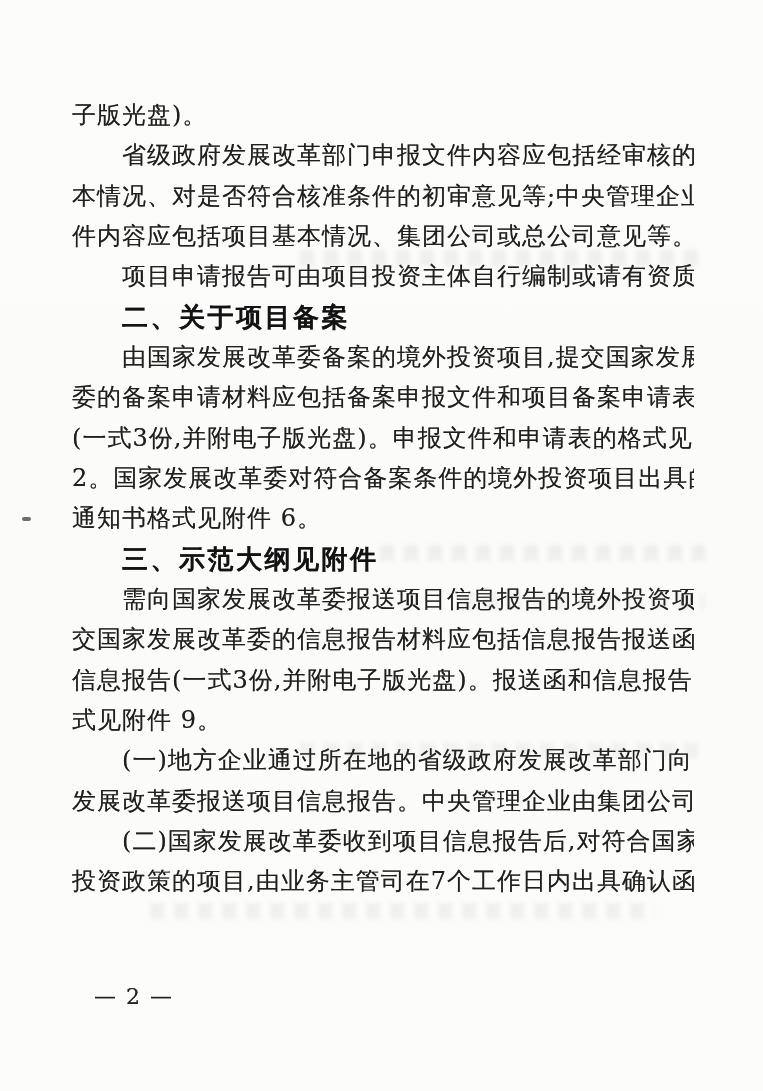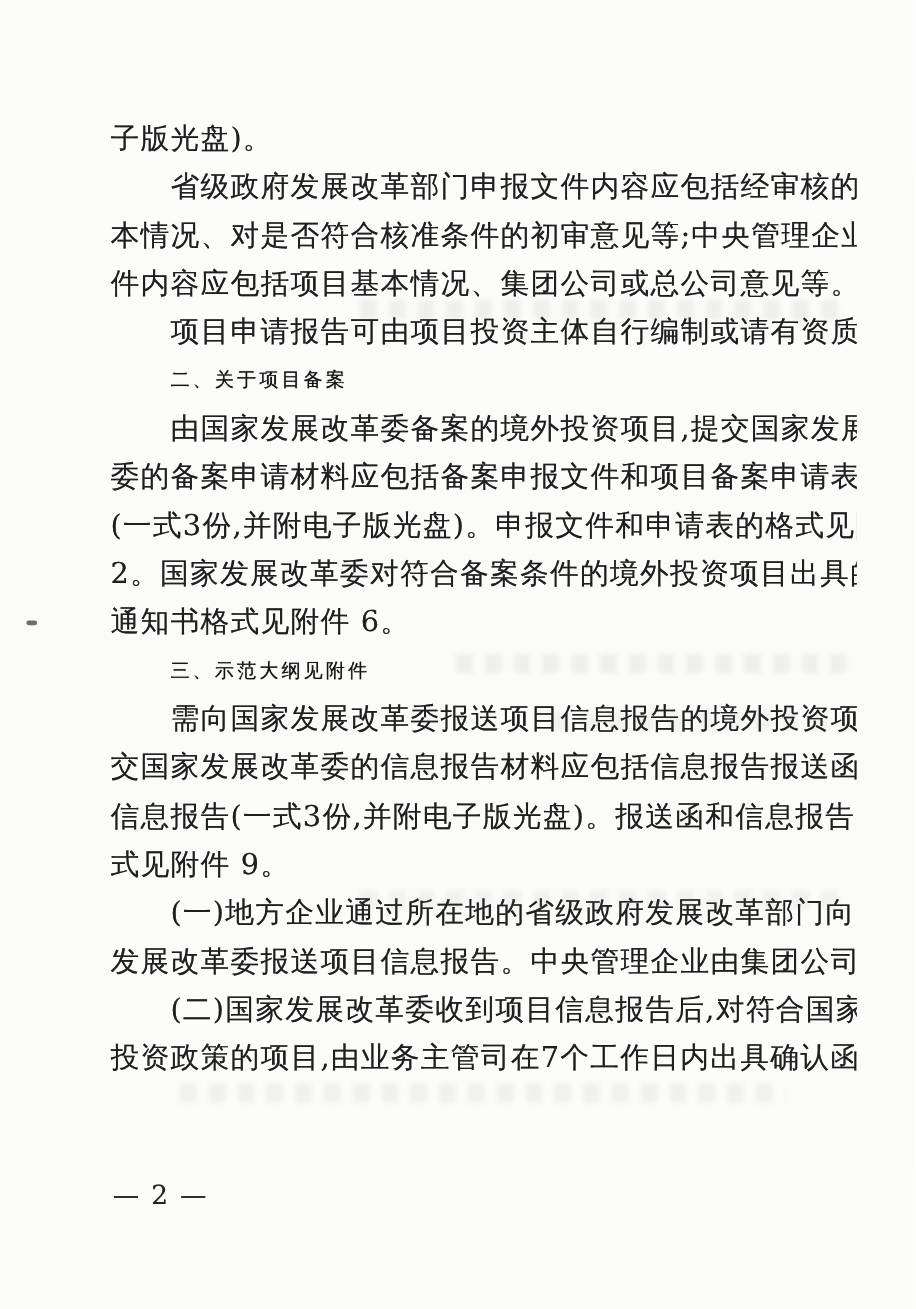--- a/index.html
+++ b/index.html
@@ -15,40 +15,40 @@
   .page {
     position: relative;
     width: 763px;
     height: 1091px;
     background: linear-gradient(180deg, #fcfcfb 0%, #fbfbf9 55%, #fcfcfa 100%);
     font-family: "DejaVu Serif", "Liberation Serif", serif;
     color: #1f1f1f;
   }
   .textblock {
     position: absolute;
-    left: 92px;
+    left: 72px;
     top: 95px;
     width: 622px;
   }
   .line {
     height: 40.33px;
     line-height: 40.33px;
     font-size: 24px;
     letter-spacing: 1px;
     white-space: nowrap;
     color: #1f1f1f;
     text-shadow: 0 0 0.5px rgba(25,25,25,0.6);
   }
   .indent {
     padding-left: 50px;
   }
   .heading {
     font-family: "DejaVu Sans", "Liberation Sans", sans-serif;
-    font-weight: 400;
-    font-size: 16px;
+    font-weight: 700;
+    font-size: 26px;
     letter-spacing: 2.5px;
     color: #131313;
     text-shadow: 0 0 0.6px rgba(10,10,10,0.7);
   }
   
   .charflex {
     display: flex;
     justify-content: space-between;
     overflow: hidden;
   }

